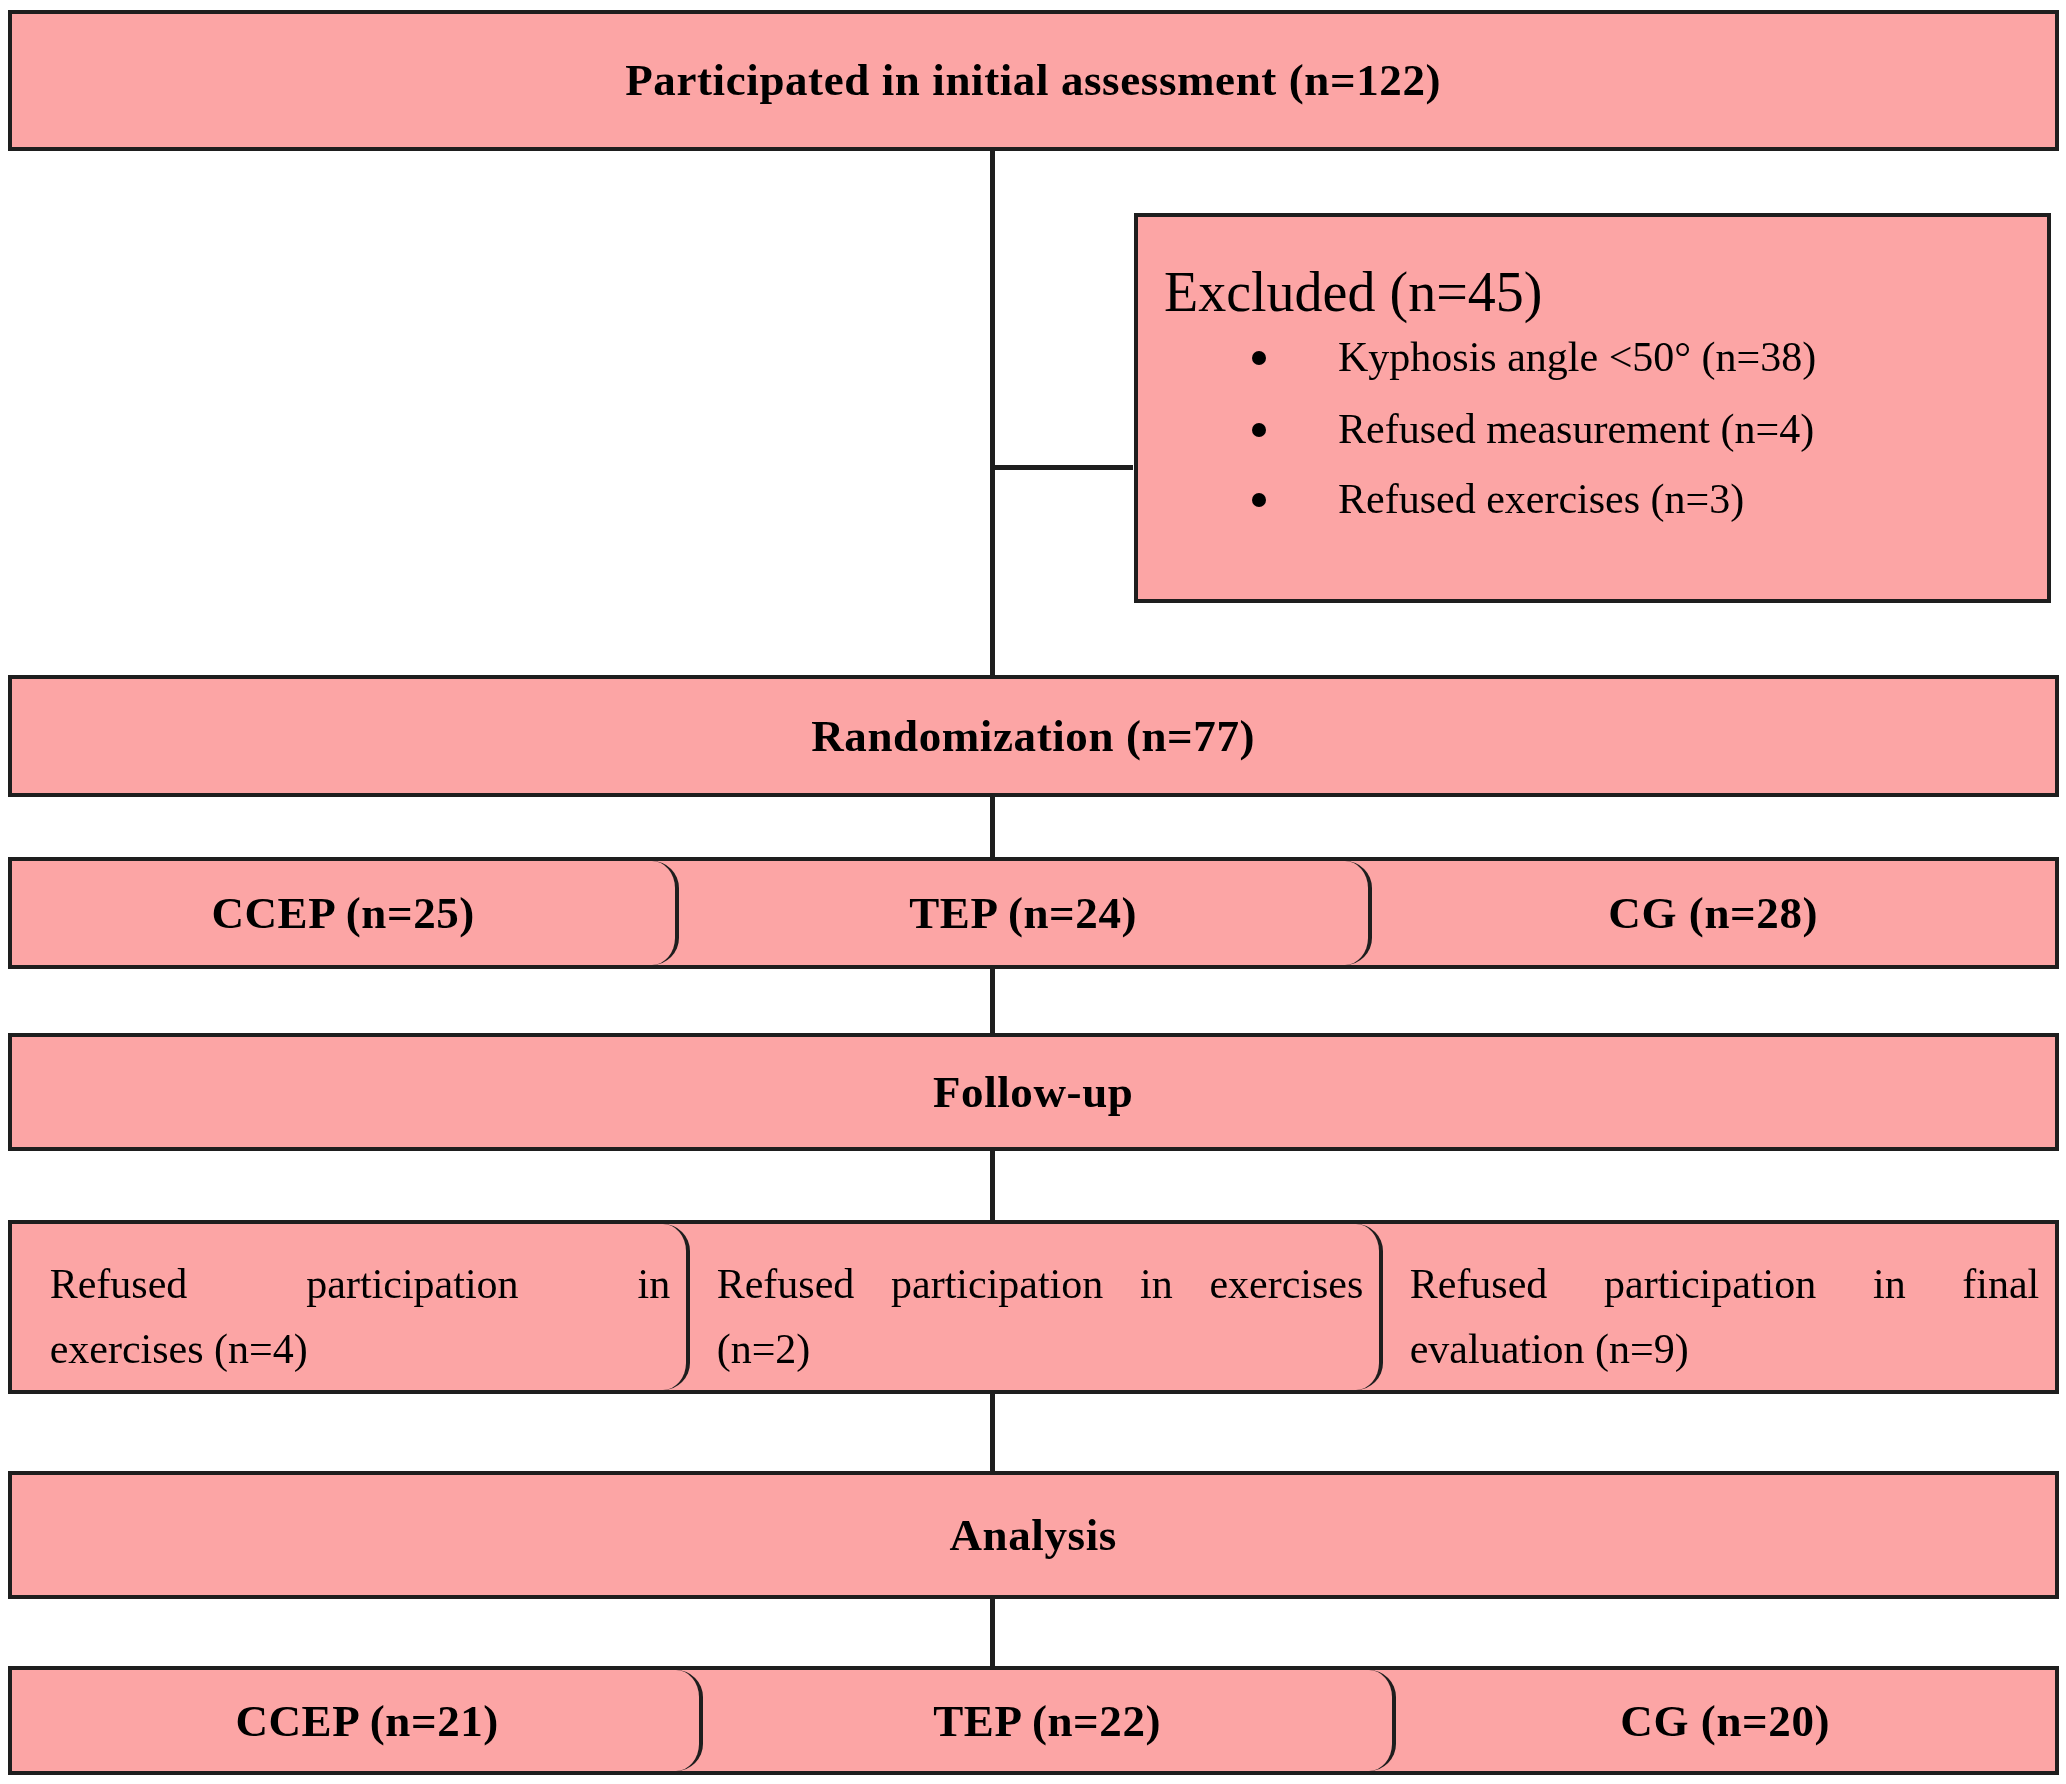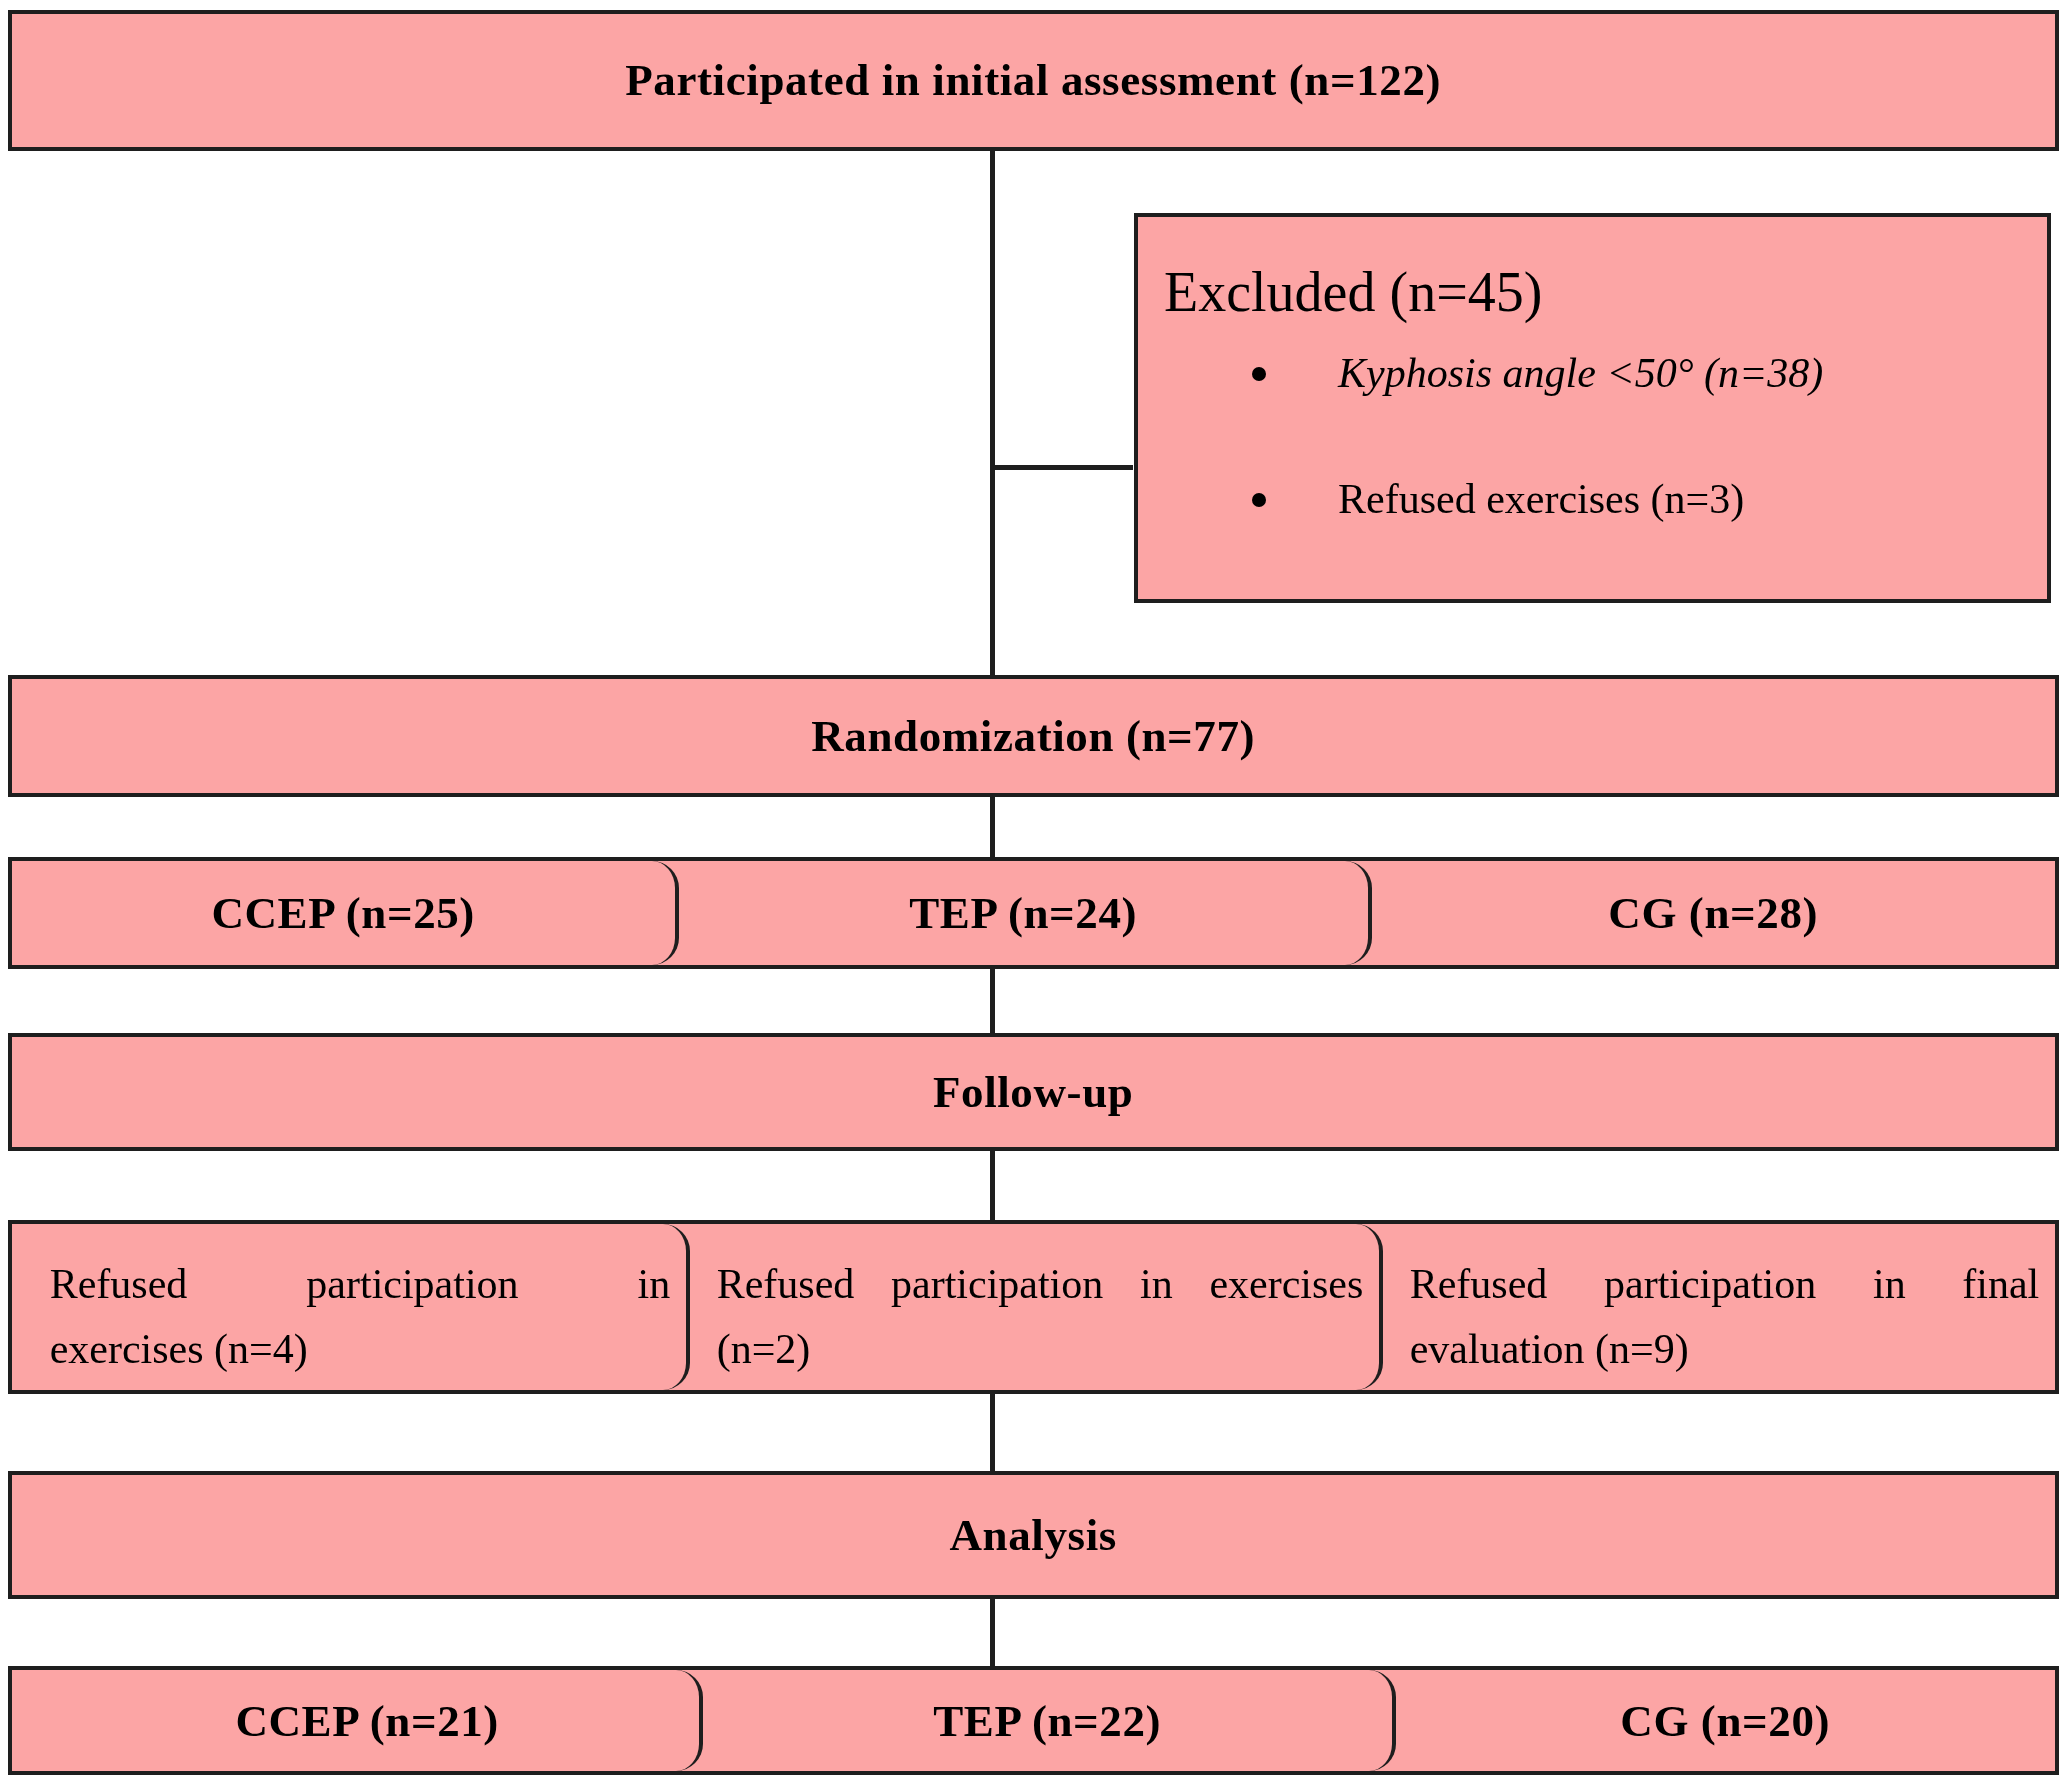--- a/index.html
+++ b/index.html
@@ -75,23 +75,27 @@
   <div class="vline" style="left:990px;top:150px;height:525px;"></div>
   <div class="hline" style="left:994px;top:465px;width:139px;"></div>
   <div class="vline" style="left:990px;top:796px;height:61px;"></div>
   <div class="vline" style="left:990px;top:969px;height:64px;"></div>
   <div class="vline" style="left:990px;top:1151px;height:69px;"></div>
   <div class="vline" style="left:990px;top:1394px;height:77px;"></div>
   <div class="vline" style="left:990px;top:1599px;height:67px;"></div>
 
   <div class="box" style="left:1134px;top:213px;width:917px;height:390px;">
     <div class="excl-title">Excluded (n=45)</div>
-    <div class="excl-item" style="top:131px;font-style:italic;">
+    <div class="excl-item" style="top:115px;">
       <span class="bullet"></span>
       <span>Kyphosis angle &lt;50° (n=38)</span>
+    </div>
+    <div class="excl-item" style="top:187px;">
+      <span class="bullet"></span>
+      <span>Refused measurement (n=4)</span>
     </div>
     <div class="excl-item" style="top:257px;">
       <span class="bullet"></span>
       <span>Refused exercises (n=3)</span>
     </div>
   </div>
 
   <div class="box band" style="left:7.7px;top:675px;width:2051px;height:122px;">
     <span class="heading">Randomization (n=77)</span>
   </div>

